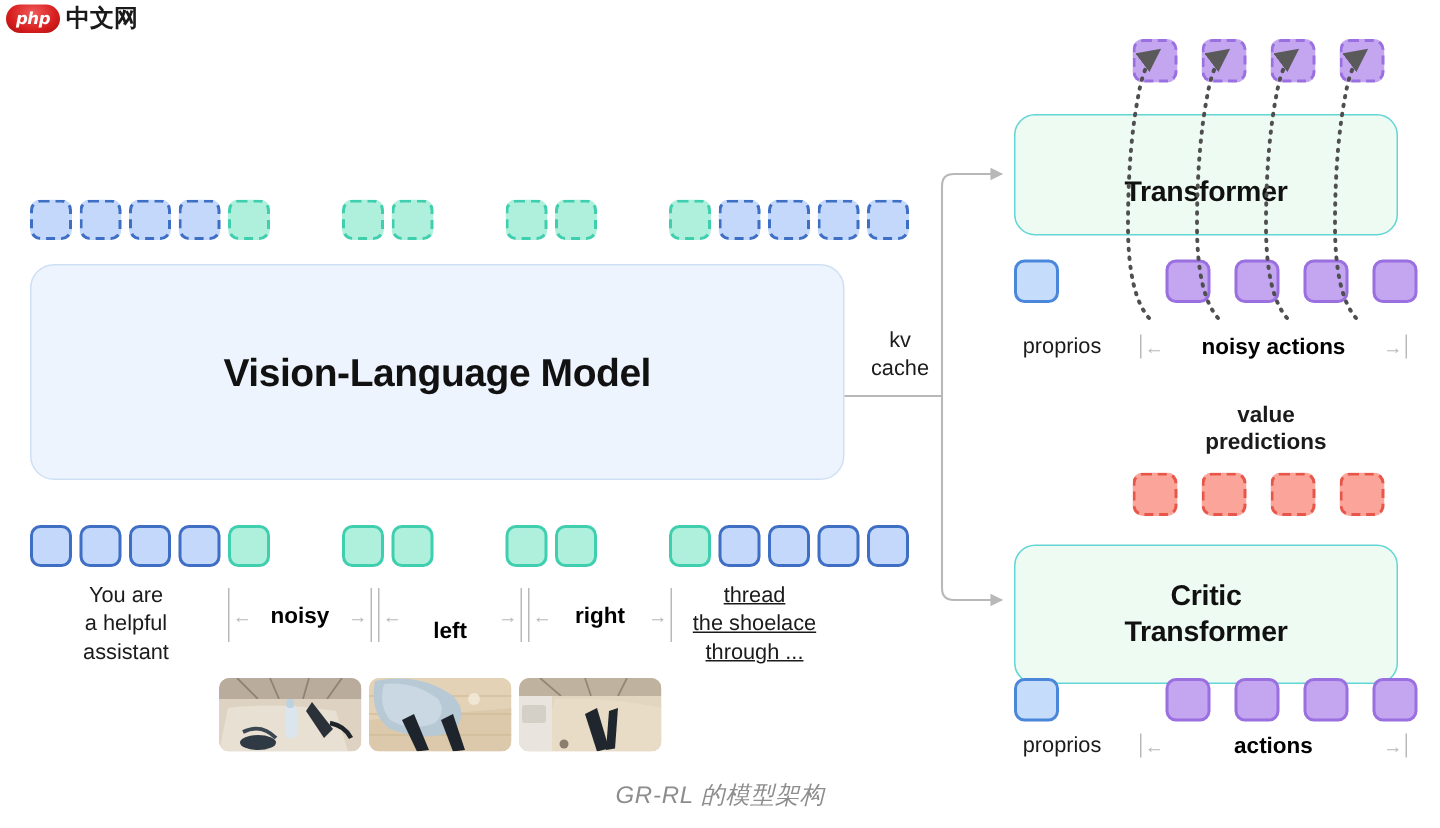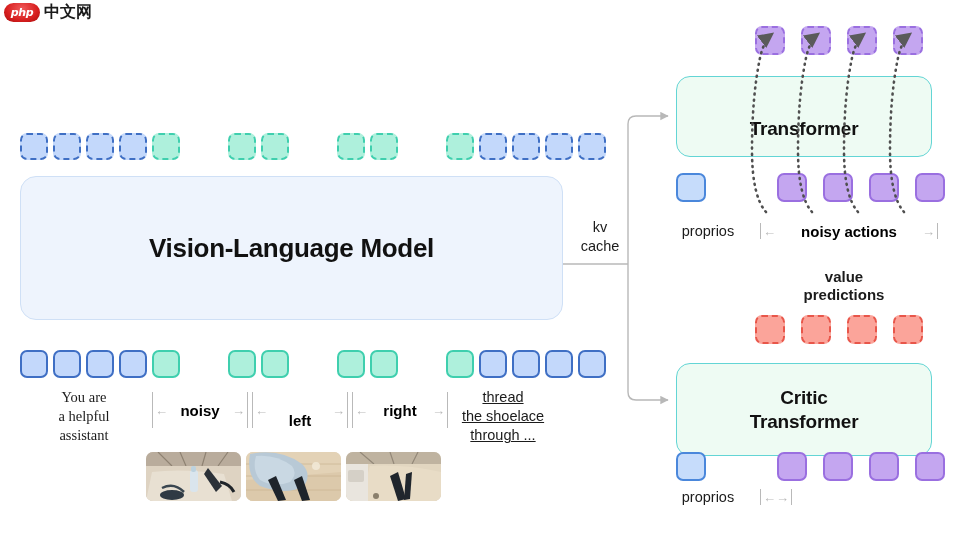--- a/index.html
+++ b/index.html
@@ -132,21 +132,21 @@
       </div>
       <div class="tokgroup" style="gap: 5px;">
         <div class="tok tok-solid tok-green" style="width: 28px; height: 28px;"></div>
         <div class="tok tok-solid tok-blue" style="width: 28px; height: 28px;"></div>
         <div class="tok tok-solid tok-blue" style="width: 28px; height: 28px;"></div>
         <div class="tok tok-solid tok-blue" style="width: 28px; height: 28px;"></div>
         <div class="tok tok-solid tok-blue" style="width: 28px; height: 28px;"></div>
       </div>
     </div>
 
-  <div class="lbl lbl-reg" id="lbl-system-prompt" style="left:24px; top:388px; width:120px;font-family:Liberation Serif, serif;"><span>You are</span><br><span>a helpful</span><br><span>assistant</span></div>
+  <div class="lbl lbl-reg" id="lbl-system-prompt" style="left:24px; top:388px; width:120px;"><span>You are</span><br><span>a helpful</span><br><span>assistant</span></div>
 
   <div class="bracket" style="left:152px; top:400px; width:96px; height:20px;">
     <div class="brk-bar" style="height:36px;"></div>
     <div class="brk-arrow" style="margin-left:2px;">←</div>
     <div class="lbl-bold" style="flex:1;">noisy</div>
     <div class="brk-arrow" style="margin-right:2px;">→</div>
     <div class="brk-bar" style="height:36px;"></div>
   </div>
 
   <div class="bracket" style="left:252px; top:400px; width:96px; height:20px;">
@@ -273,20 +273,21 @@
       <div class="tok tok-solid tok-purple" style="width: 30px; height: 29px;"></div>
       <div class="tok tok-solid tok-purple" style="width: 30px; height: 29px;"></div>
       <div class="tok tok-solid tok-purple" style="width: 30px; height: 29px;"></div>
     </div>
 
   <div class="lbl lbl-reg" style="left:668px; top:488px; width:80px;">proprios</div>
 
   <div class="bracket" style="left:760px; top:488px; width:178px; height:18px;">
     <div class="brk-bar" style="height:16px;"></div>
     <div class="brk-arrow" style="margin-left:2px;">←</div>
+    <div class="lbl-bold" style="flex:1;">actions</div>
     <div class="brk-arrow" style="margin-right:2px;">→</div>
     <div class="brk-bar" style="height:16px;"></div>
   </div>
 
   <svg class="overlay" viewBox="0 0 960 552">
     <defs>
       <marker id="ar" markerWidth="7" markerHeight="7" refX="5.5" refY="3" orient="auto">
         <path d="M0,0 L6,3 L0,6 z" fill="#b8b8b8"></path>
       </marker>
       <marker id="ardot" markerWidth="7" markerHeight="7" refX="5" refY="3" orient="auto">
@@ -301,14 +302,15 @@
     </g>
 
     <g stroke="#4f4f4f" stroke-width="2.6" stroke-linecap="round" stroke-dasharray="1 5" fill="none">
       <path d="M766 212 Q752 196 752 150 Q752 96 760 58 Q764 40 772 34" marker-end="url(#ardot)"></path>
       <path d="M812 212 Q798 196 798 150 Q798 96 806 58 Q810 40 818 34" marker-end="url(#ardot)"></path>
       <path d="M858 212 Q844 196 844 150 Q844 96 852 58 Q856 40 864 34" marker-end="url(#ardot)"></path>
       <path d="M904 212 Q890 196 890 150 Q890 96 898 58 Q902 40 910 34" marker-end="url(#ardot)"></path>
     </g>
   </svg>
 
+  <div class="caption">GR-RL 的模型架构</div>
 
 </div>
 
 </body></html>

